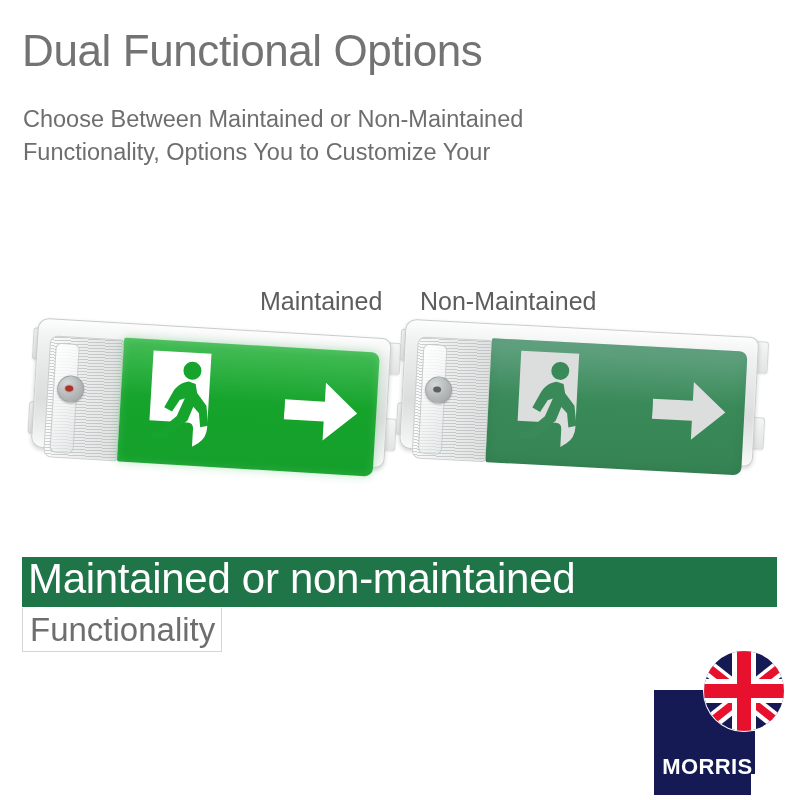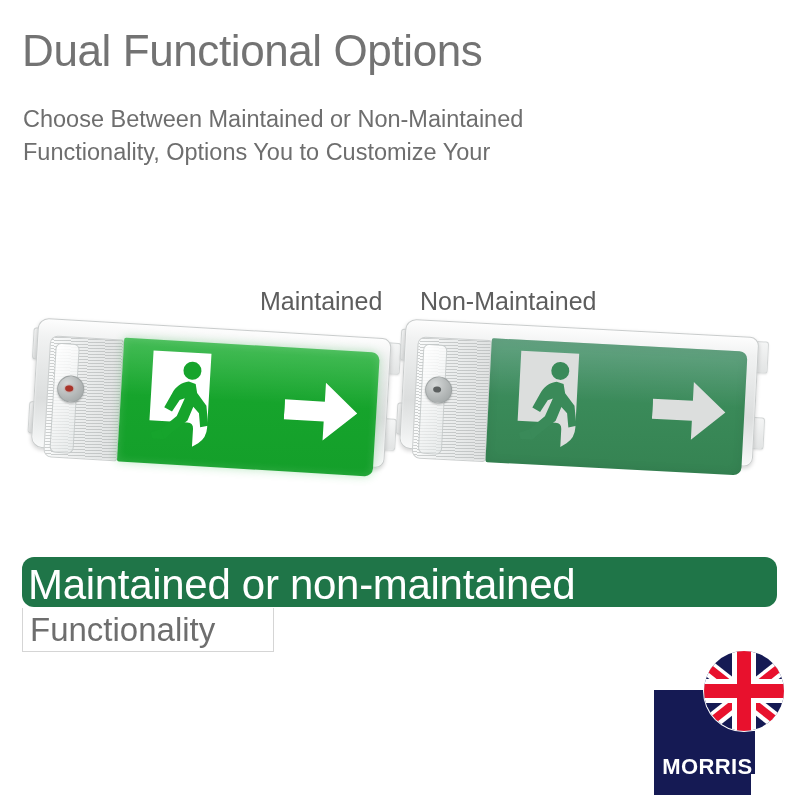--- a/index.html
+++ b/index.html
@@ -208,37 +208,36 @@
 
   
   .banner {
     position: absolute;
     left: 22px;
     top: 557px;
     width: 755px;
     height: 50px;
     background: #1f7548;
     display: flex;
-    align-items: flex-end;
-    border-radius: 12px;
+    align-items: flex-start;
   }
   .banner-text {
     color: #ffffff;
     font-size: 42px;
     line-height: 44px;
     padding-left: 6px;
     letter-spacing: -0.3px;
     white-space: nowrap;
     font-weight: 400;
   }
   .subbanner {
     position: absolute;
     left: 22px;
     top: 608px;
-    width: 252px;
+    width: 200px;
     height: 44px;
     border: 1px solid #d5d5d5;
     border-top: none;
     box-sizing: border-box;
     display: flex;
     align-items: center;
   }
   .subbanner-text {
     color: #6e6e6e;
     font-size: 33px;

